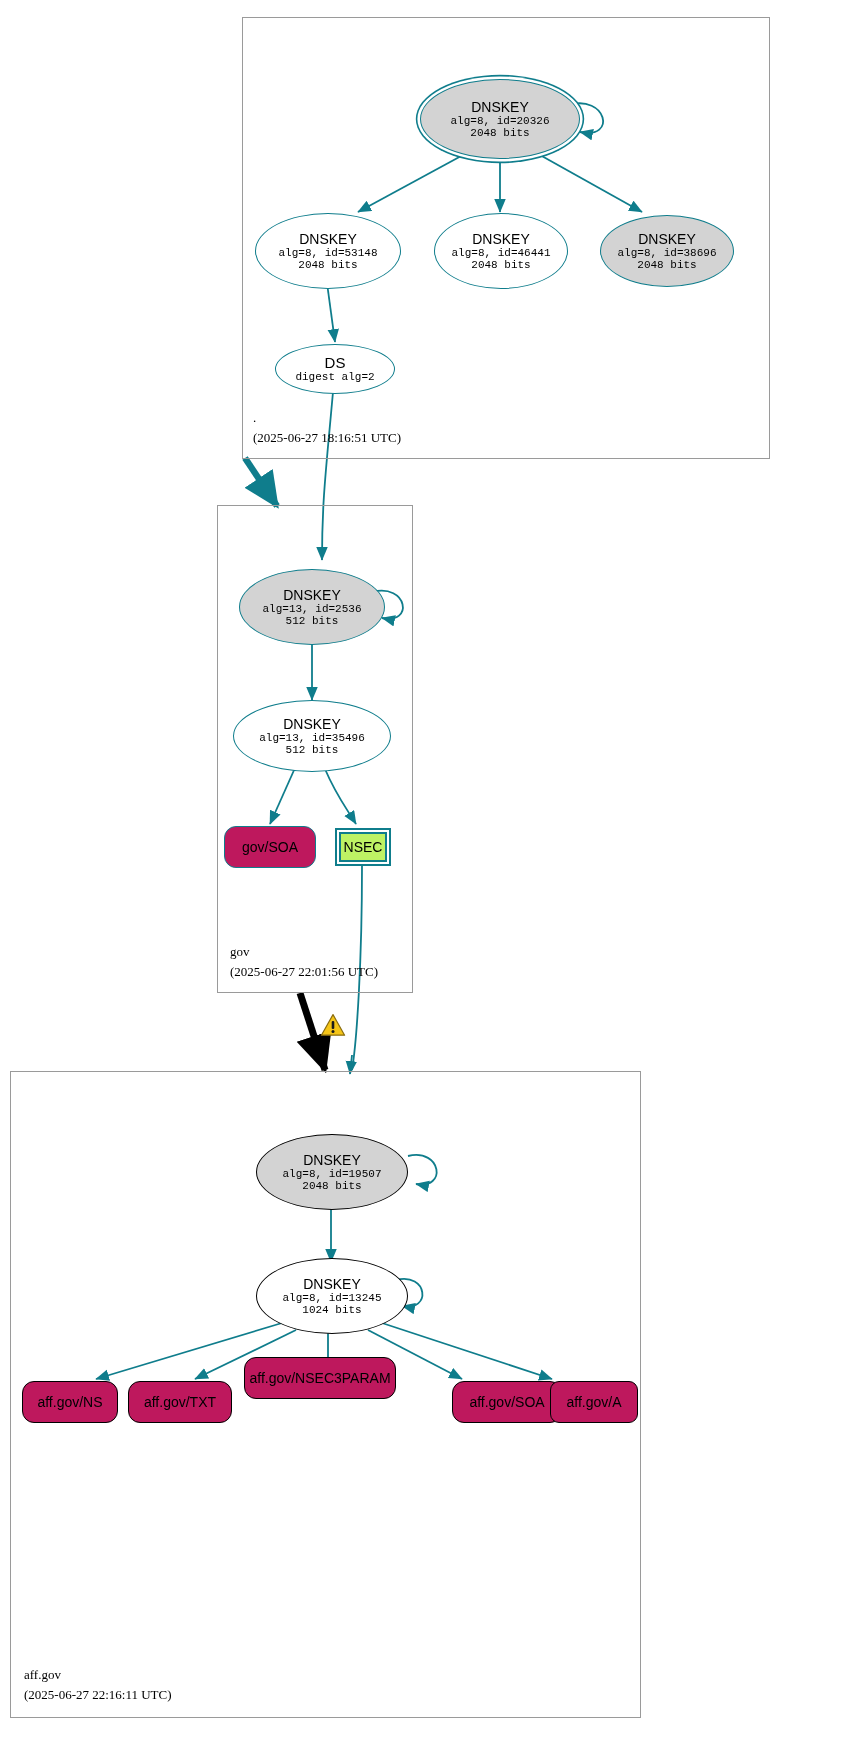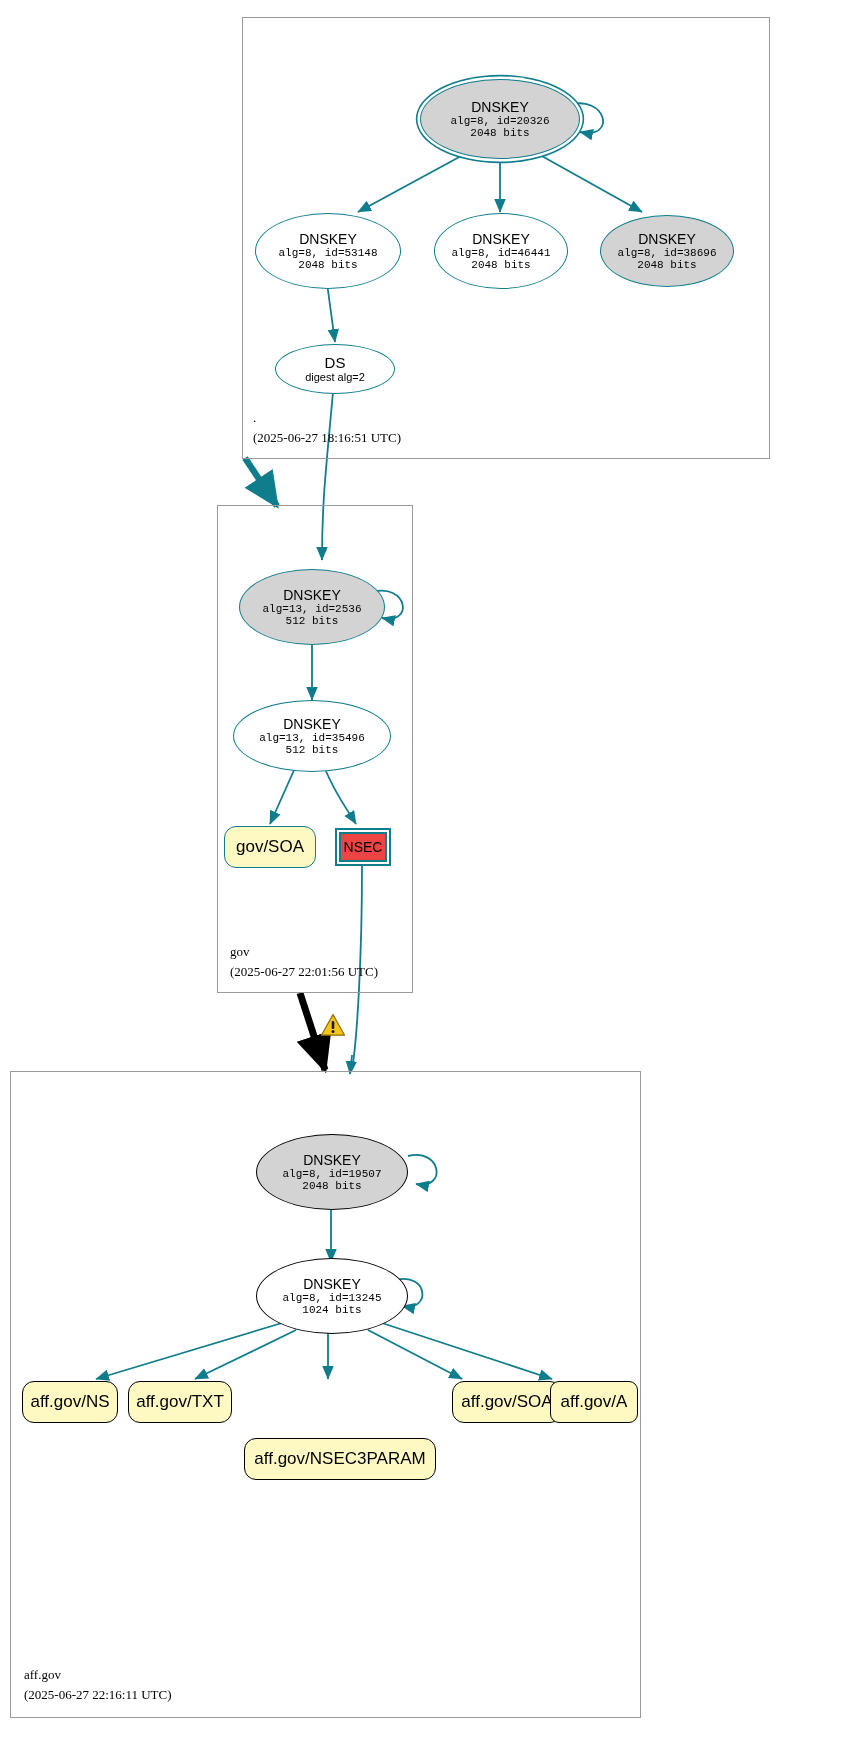--- a/index.html
+++ b/index.html
@@ -77,37 +77,37 @@
     font-size: 14px;
     line-height: 16px;
     font-family: "Liberation Sans", sans-serif;
   }
   .n-sub {
     font-size: 11px;
     line-height: 12.5px;
     font-family: Liberation Mono, monospace;
   }
   .ds-title { font-size: 15px; line-height: 17px; }
-  .ds-sub { font-size: 11px; line-height: 13px; font-family: Liberation Sans, sans-serif; }
+  .ds-sub { font-size: 11px; line-height: 13px; font-family: Liberation Mono, monospace; }
 
   
   .rrset {
     border: 1.8px solid #0f7d8c;
     border-radius: 12px;
-    background: #fef9c3;
-    font-size: 17px;
+    background: #be185d;
+    font-size: 14px;
     line-height: 16px;
     padding: 0 6px;
   }
   .rrset.black-stroke { border-color: #000000; }
 
   
   .nsec {
     border: 2px solid #0f7d8c;
-    background: #ef4444;
+    background: #bef264;
     font-size: 14px;
     line-height: 16px;
     box-shadow: inset 0 0 0 2px #ffffff, inset 0 0 0 4px #0f7d8c;
   }
 
   
   .warn {
     position: absolute;
     width: 26px;
     height: 24px;
@@ -260,21 +260,21 @@
   </div>
 
   <div class="node rrset black-stroke" style="left:22px; top:1381px; width:96px; height:42px;">
     <span>aff.gov/NS</span>
   </div>
 
   <div class="node rrset black-stroke" style="left:128px; top:1381px; width:104px; height:42px;">
     <span>aff.gov/TXT</span>
   </div>
 
-  <div class="node rrset black-stroke" style="left:244px; top:1438px; width:192px; height:42px;text-align:center;">
+  <div class="node rrset black-stroke" style="left:244px; top:1357px; width:152px; height:42px;text-align:center;">
     <span>aff.gov/NSEC3PARAM</span>
   </div>
 
   <div class="node rrset black-stroke" style="left:452px; top:1381px; width:110px; height:42px;">
     <span>aff.gov/SOA</span>
   </div>
 
   <div class="node rrset black-stroke" style="left:550px; top:1381px; width:88px; height:42px;border-radius:9px;">
     <span>aff.gov/A</span>
   </div>

